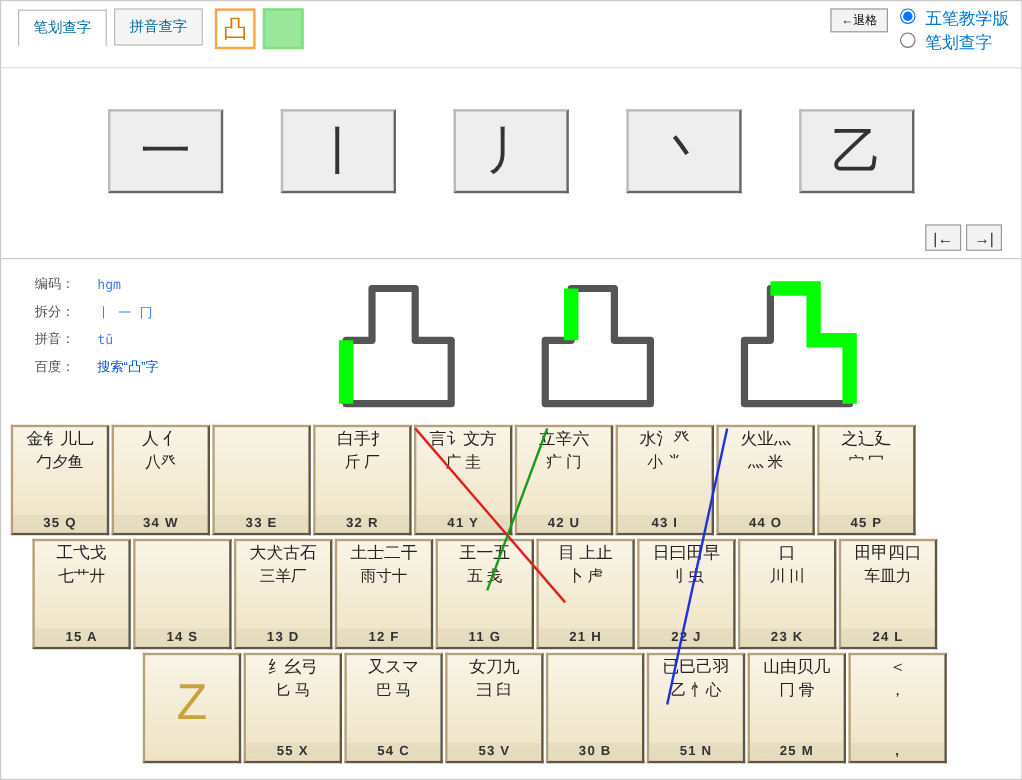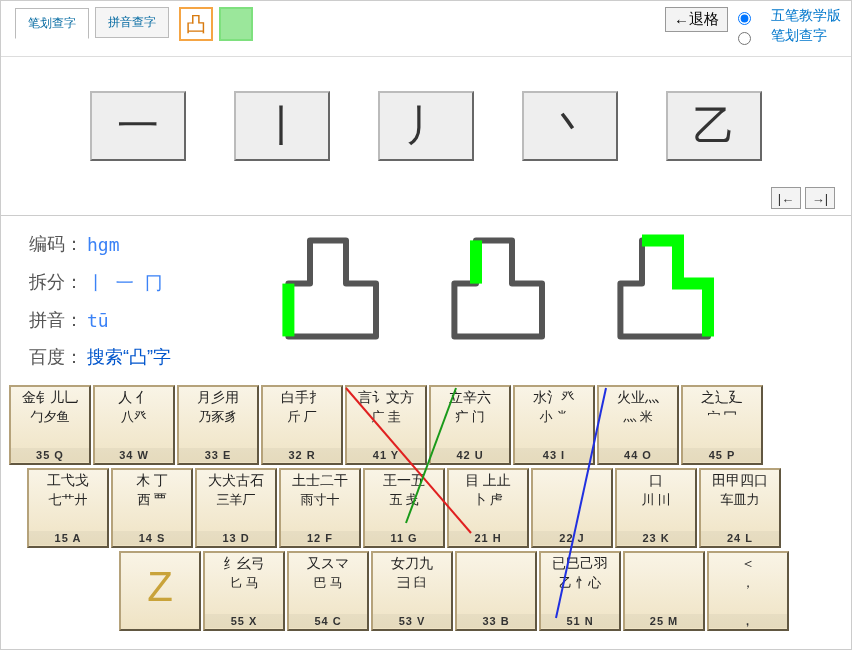--- a/index.html
+++ b/index.html
@@ -46,24 +46,24 @@
     background: #fff;
   }
   .char-box.green { border-color: #7ee07e; background: #9be79b; }
 
   .top-right {
     position: absolute; right: 10px; top: 6px;
     display: flex; align-items: flex-start; gap: 10px;
   }
   .back-btn {
     border: 1px solid #999; background: #f3f3f3;
-    padding: 2px 8px; font-size: 15px; cursor: pointer;
+    padding: 2px 8px; font-size: 10px; cursor: pointer;
   }
   .mode-sel { display: flex; flex-direction: column; gap: 2px; }
-  .mode-sel label { color: #0077cc; font-size: 14px; display: flex; align-items: flex-end; gap: 20px; cursor: pointer; }
+  .mode-sel label { color: #0077cc; font-size: 14px; display: flex; align-items: flex-start; gap: 8px; cursor: pointer; }
   .mode-sel input { margin: 0; }
 
   
   .stroke-row {
     display: flex; gap: 48px;
     padding: 34px 0 26px 0;
     justify-content: center;
   }
   .stroke-btn {
     width: 96px; height: 70px;
@@ -88,40 +88,40 @@
     display: flex; align-items: center; justify-content: center;
     cursor: pointer; font-size: 13px;
   }
 
   
   .info-area {
     display: flex; align-items: flex-start;
     padding: 4px 20px 6px 28px;
     gap: 30px;
   }
-  .info-col { flex: 0 0 210px; line-height: 2.1; font-size: 18px; }
+  .info-col { flex: 0 0 210px; line-height: 2.1; font-size: 11px; }
   .info-row { display: flex; gap: 4px; }
   .info-label { color: #555; min-width: 48px; }
   .info-val { color: #3b82f6; font-family: Consolas, monospace; }
   .info-link { color: #0055cc; cursor: pointer; }
 
   .glyph-row { display: flex; gap: 36px; position: relative; }
   .glyph {
     width: 130px; height: 120px;
     position: relative;
   }
   .glyph svg { width: 100%; height: 100%; }
 
   
   .kbd-wrap { padding: 2px 8px 8px 8px; position:relative; }
   .kbd-row { display: flex; gap: 2px; margin-bottom: 3px; }
   .kbd-row.r2 { padding-left: 18px; }
   .kbd-row.r3 { padding-left: 110px; }
   .key {
-    width: 82px; height: 80px;
+    width: 82px; height: 92px;
     border: 2px outset #b5a27a;
     background: linear-gradient(#f9f4e6,#efe3c4);
     position: relative;
     font-size: 11px; line-height: 1.1;
     padding: 3px 3px 12px 3px;
     text-align: center;
     cursor: pointer; user-select: none;
     display: flex; flex-direction: column; justify-content: space-between;
   }
   .key .radicals { flex: 1; color: #222; font-family: SimSun, serif; overflow:hidden; }
@@ -241,24 +241,20 @@
           <div class="label">35 Q</div>
         </div>
         <div class="key">
           <div class="radicals">
             <div class="radline1">人  亻</div>
             <div class="radline2">八癶</div>
           </div>
           <div class="label">34 W</div>
         </div>
         <div class="key">
-          <div class="radicals">
-            <div class="radline1">月彡用</div>
-            <div class="radline2">乃豕豸</div>
-          </div>
           <div class="label">33 E</div>
         </div>
         <div class="key">
           <div class="radicals">
             <div class="radline1">白手扌</div>
             <div class="radline2">斤 厂</div>
           </div>
           <div class="label">32 R</div>
         </div>
         <div class="key">
@@ -299,24 +295,20 @@
       </div>
       <div class="kbd-row r2">
         <div class="key">
           <div class="radicals">
             <div class="radline1">工弋戈</div>
             <div class="radline2">七艹廾</div>
           </div>
           <div class="label">15 A</div>
         </div>
         <div class="key">
-          <div class="radicals">
-            <div class="radline1">木  丁</div>
-            <div class="radline2">西  覀</div>
-          </div>
           <div class="label">14 S</div>
         </div>
         <div class="key">
           <div class="radicals">
             <div class="radline1">大犬古石</div>
             <div class="radline2">三羊厂</div>
           </div>
           <div class="label">13 D</div>
         </div>
         <div class="key">
@@ -334,20 +326,24 @@
           <div class="label">11 G</div>
         </div>
         <div class="key">
           <div class="radicals">
             <div class="radline1">目 上止</div>
             <div class="radline2">卜 虍</div>
           </div>
           <div class="label">21 H</div>
         </div>
         <div class="key">
+          <div class="radicals">
+            <div class="radline1">日曰田早</div>
+            <div class="radline2">刂 虫</div>
+          </div>
           <div class="label">22 J</div>
         </div>
         <div class="key">
           <div class="radicals">
             <div class="radline1">口</div>
             <div class="radline2">川  〣</div>
           </div>
           <div class="label">23 K</div>
         </div>
         <div class="key">
@@ -375,30 +371,34 @@
           <div class="label">54 C</div>
         </div>
         <div class="key">
           <div class="radicals">
             <div class="radline1">女刀九</div>
             <div class="radline2">彐 臼</div>
           </div>
           <div class="label">53 V</div>
         </div>
         <div class="key">
-          <div class="label">33 B</div>
+          <div class="label">30 B</div>
         </div>
         <div class="key">
           <div class="radicals">
             <div class="radline1">已巳己羽</div>
             <div class="radline2">乙 忄心</div>
           </div>
           <div class="label">51 N</div>
         </div>
         <div class="key">
+          <div class="radicals">
+            <div class="radline1">山由贝几</div>
+            <div class="radline2">冂 骨</div>
+          </div>
           <div class="label">25 M</div>
         </div>
         <div class="key">
           <div class="radicals">
             <div class="radline1">＜</div>
             <div class="radline2">，</div>
           </div>
           <div class="label">,</div>
         </div>
       </div>

